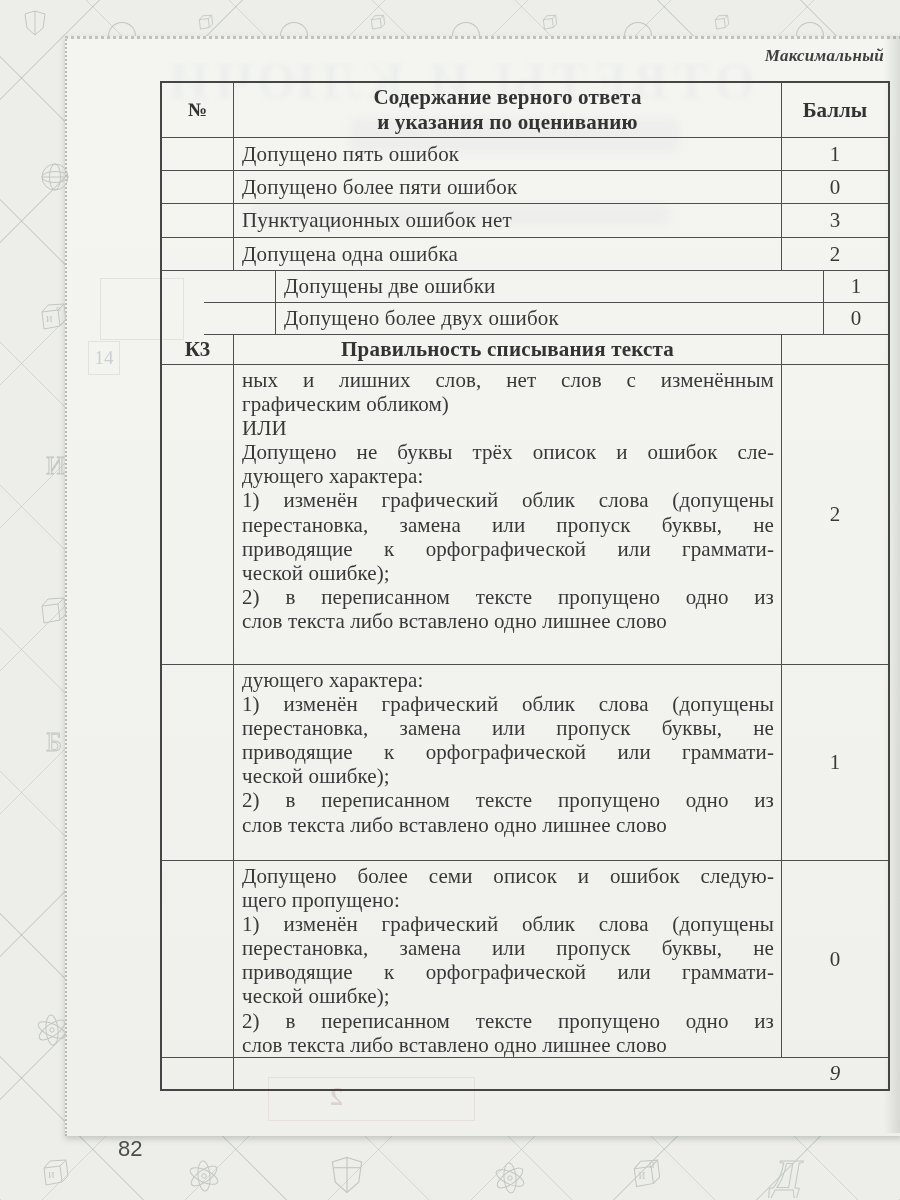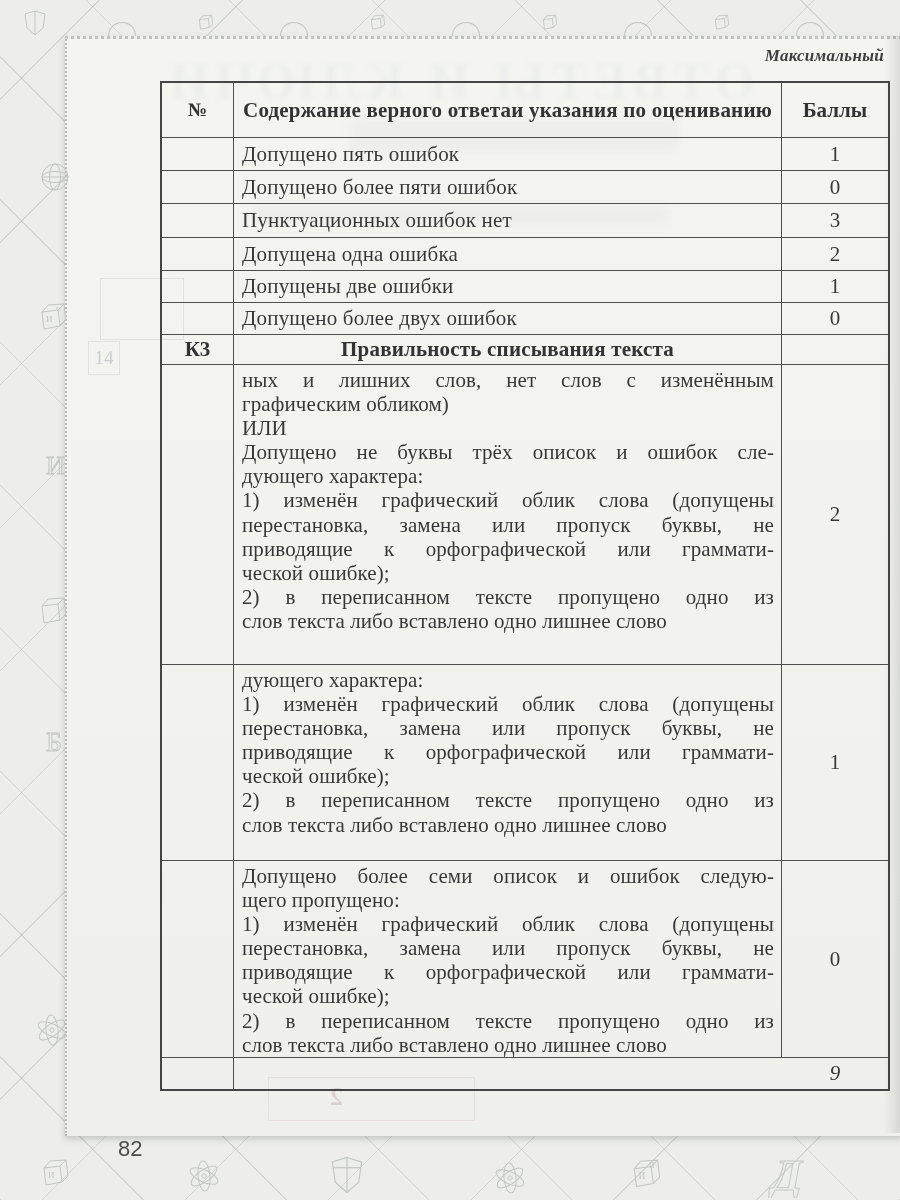--- a/index.html
+++ b/index.html
@@ -63,28 +63,28 @@
   .trow:last-child{border-bottom:none;}
   .cell{box-sizing:border-box;overflow:hidden;}
   .cell.c1,.cell.c2{border-right:1.5px solid #4e4e4e;}
   .cell.c1{display:flex;align-items:center;justify-content:center;font-weight:bold;color:#333;}
   .cell.c3{display:flex;align-items:center;justify-content:center;}
   .row-h{height:55px;}
   .row-0,.row-1{height:33px;}
   .row-2{height:29px;}
   .row-3{height:34px;}
   .row-4{height:33px;}
-  .row-5,.row-6{height:32px;}
+  .row-5,.row-6{height:32px;margin-left:42px;}
   .row-7{height:30px;}
   .row-8{height:300px;}
   .row-9{height:196px;}
   .row-10{height:197px;}
   .row-11{height:31px;}
 
-  .hdr-content{display:flex;flex-direction:row;align-items:center;justify-content:center;
+  .hdr-content{display:flex;flex-direction:column;align-items:center;justify-content:center;
     font-weight:bold;color:#333;line-height:25px;letter-spacing:.2px;}
   .hdr-num{font-size:19px;}
   .hdr-pts{font-weight:bold;color:#333;}
 
   .cell.simple{display:flex;align-items:center;padding-left:8px;letter-spacing:.2px;}
   .cell.section{display:flex;align-items:center;padding-left:8px;font-weight:bold;color:#333;letter-spacing:.2px;}
   .cell.section.centered{justify-content:center;padding-left:0;}
   .cell.total{display:flex;align-items:center;justify-content:flex-end;
     font-style:italic;letter-spacing:.4px;margin-top:31px;}
   .cell.pts-italic{font-style:italic;}

